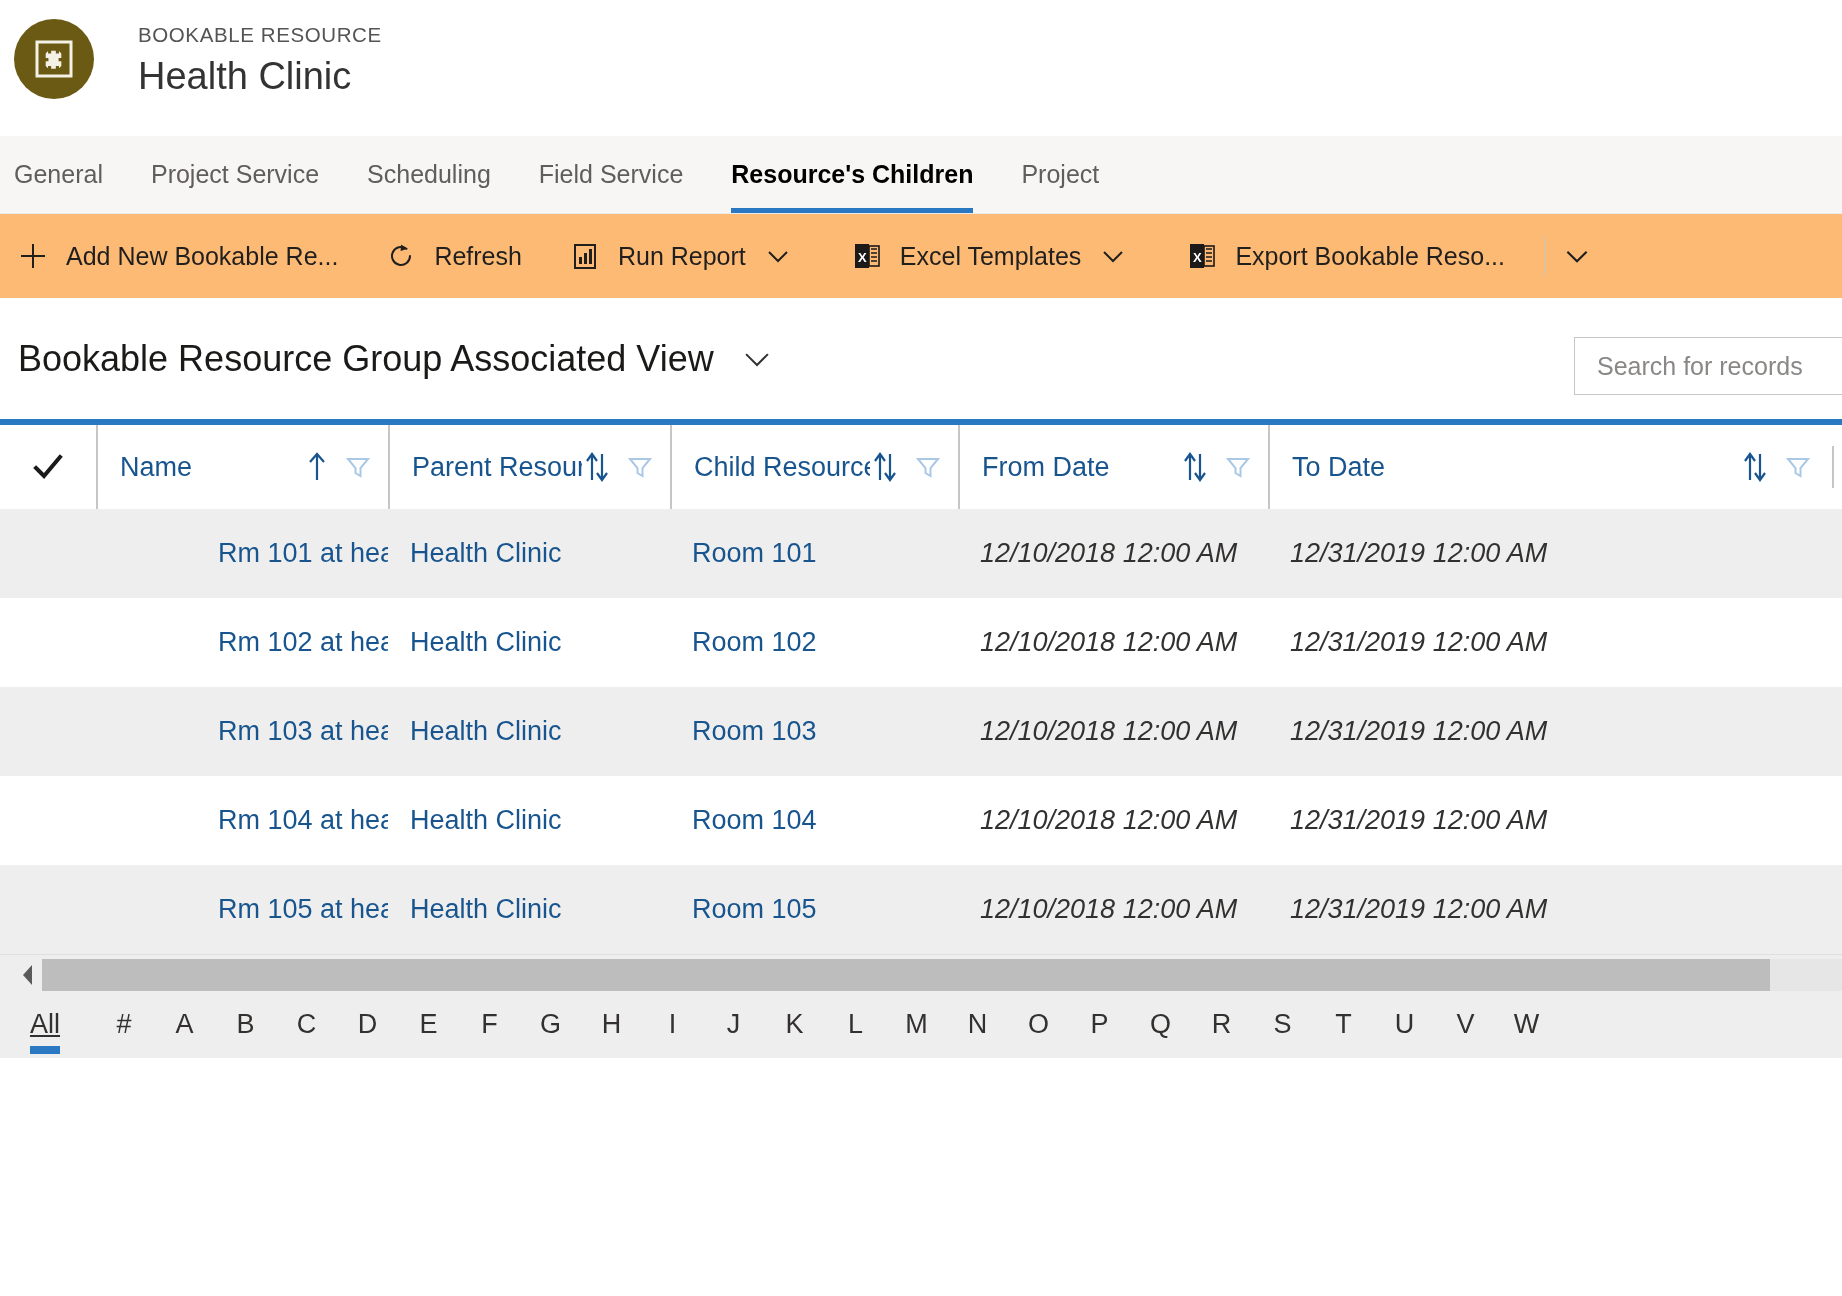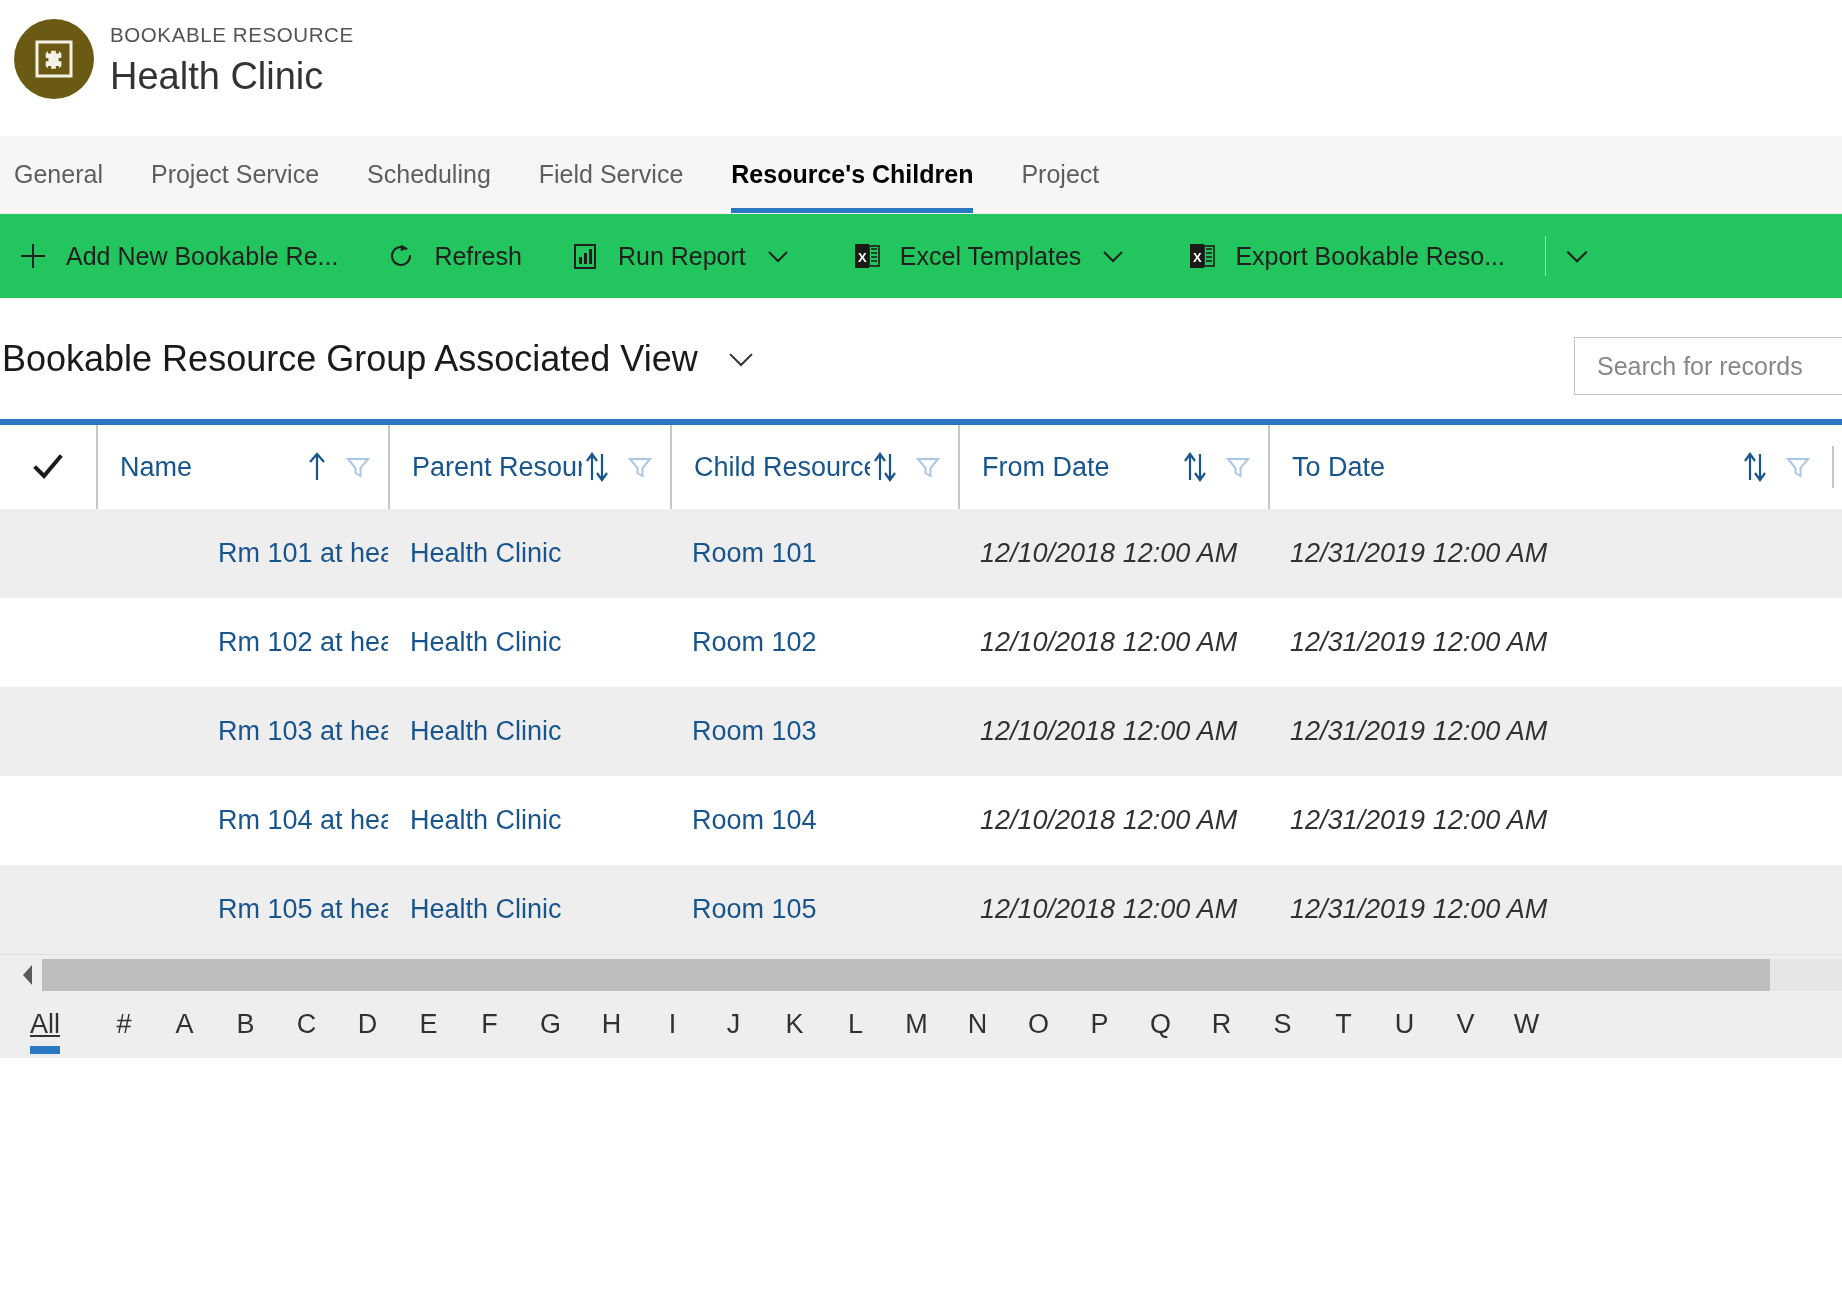--- a/index.html
+++ b/index.html
@@ -28,21 +28,21 @@
     border-radius: 50%;
     background: #6b5a14;
     flex: 0 0 80px;
     display: flex;
     align-items: center;
     justify-content: center;
     margin-top: 3px;
   }
   .entity-avatar svg { display: block; }
 
-  .header-text { margin-left: 16px; padding-top: 6px; }
+  .header-text { margin-left: 44px; padding-top: 6px; }
   .entity-kind {
     font-size: 20.5px;
     letter-spacing: 0.6px;
     color: #545454;
     font-weight: 400;
     line-height: 26px;
     white-space: nowrap;
   }
   .record-title {
     font-size: 38px;
@@ -80,21 +80,21 @@
     position: absolute;
     left: 24px; right: 24px;
     bottom: 0;
     height: 5px;
     background: #2b78c2;
   }
 
   
   .commandbar {
     height: 85px;
-    background: #22c55e;
+    background: #fdba74;
     display: flex;
     align-items: center;
     padding-left: 14px;
     border-bottom: 1px solid #ffffff;
   }
   .cmd {
     display: flex;
     align-items: center;
     height: 100%;
     padding: 0 18px 0 0;
@@ -127,21 +127,21 @@
     background: #c8c6c4;
     margin: 0 16px 0 22px;
     flex: 0 0 1px;
   }
 
   
   .viewrow {
     height: 120px;
     display: flex;
     align-items: center;
-    padding-left: 2px;
+    padding-left: 18px;
     background: #ffffff;
     position: relative;
   }
   .view-title {
     font-size: 36px;
     color: #1b1a19;
     font-weight: 400;
     white-space: nowrap;
   }
   .view-chev {

